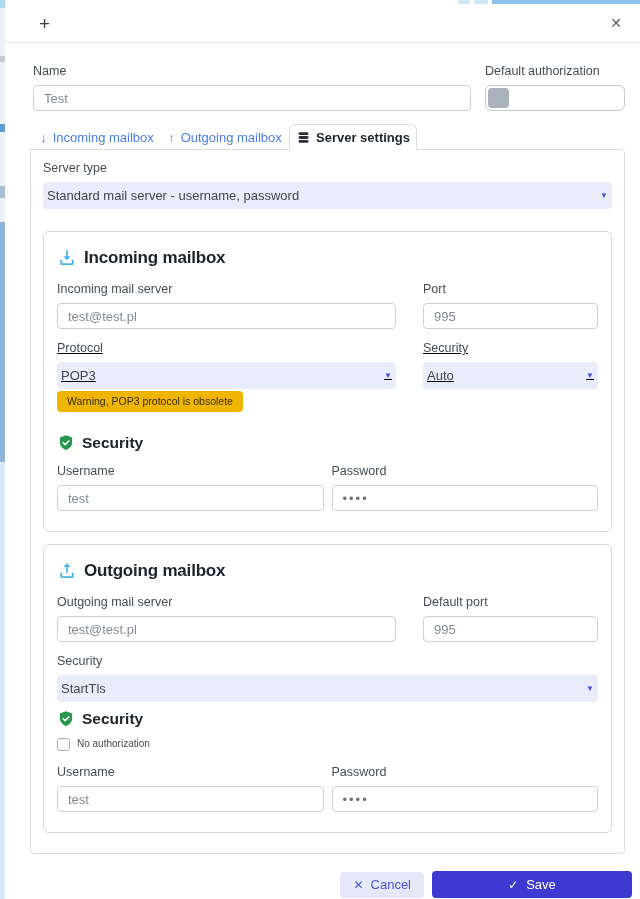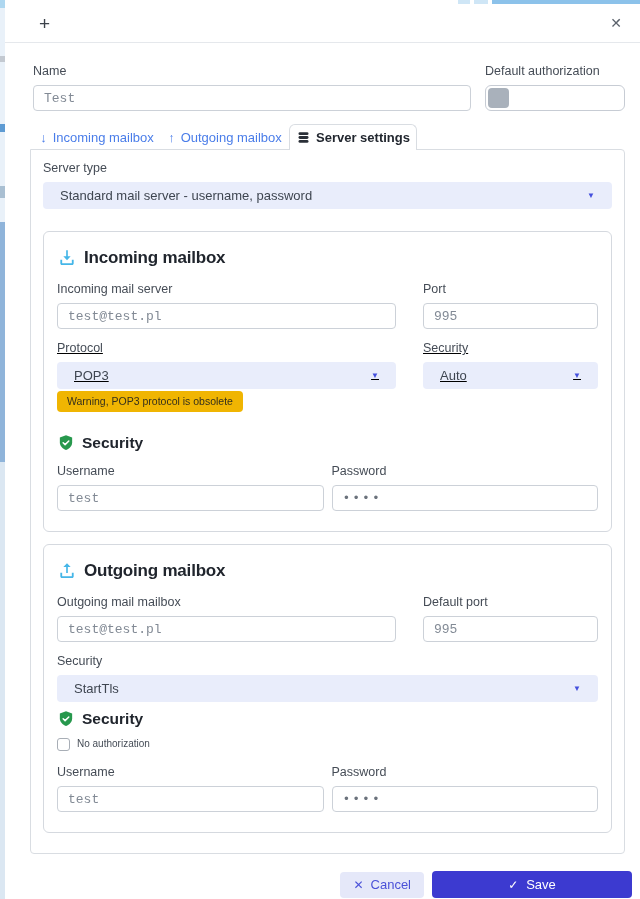--- a/index.html
+++ b/index.html
@@ -33,21 +33,21 @@
   }
   .plus-icon { font-size:19px; color:#3c424a; line-height:1; }
   .dialog-title { font-size:14px; font-weight:500; color:#23282f; letter-spacing:.1px; }
   .close-icon { margin-left:auto; color:#5a616b; font-size:14px; cursor:pointer; }
 
   .modal-body { flex:1; padding:21px 15px 0 28px; }
 
   .field-label { display:block; font-size:12.5px; color:#454c56; margin-bottom:7px; }
   .text-input {
     display:block; width:100%; height:26px; border:1px solid #ccd1d8; border-radius:4px;
-    padding:0 10px; font-size:13px; color:#828a95; font-family:Liberation Mono, monospace; background:#fff; outline:none;
+    padding:0 10px; font-size:13px; color:#828a95; font-family:Liberation Sans, sans-serif; background:#fff; outline:none;
   }
   .pwd { letter-spacing:2px; color:#6b727c; }
 
   .name-row { display:flex; gap:14px; margin-bottom:13px;align-items:flex-end; }
   .name-col { flex:1; }
   .default-col { width:140px; }
   .toggle-box { height:26px; border:1px solid #c7ccd4; border-radius:6px; display:flex; align-items:center; padding:2px; background:#fff; cursor:pointer; }
   .toggle-knob { width:21px; height:20px; background:#a9b1bb; border-radius:4px; }
 
   .tabs { display:flex; height:26px; position:relative; z-index:2; }
@@ -61,21 +61,21 @@
     color:#22272f; font-weight:700; gap:5px;
   }
 
   .panel {
     border:1px solid #d9dde2; border-radius:0 4px 4px 4px;
     padding:11px 12px 20px; margin-left:-3px; margin-top:-1px;
     position:relative; z-index:1; background:#fff;
   }
   .select {
     height:27px; background:#e9edfb; border-radius:4px; display:flex; align-items:center;
-    justify-content:space-between; padding:0 17px; font-size:13px; color:#3e4550; cursor:pointer;
+    justify-content:space-between; padding:0 4px; font-size:13px; color:#3e4550; cursor:pointer;
   }
   .select .arrow { font-size:8px; color:#4450dd; }
 
   .card { border:1px solid #d5d9df; border-radius:6px; padding:16px 13px 20px; margin-top:22px; background:#fff; }
   .card.outgoing { margin-top:12px; }
   .card-header { display:flex; align-items:center; gap:7px; margin-bottom:14px; }
   .card-title { font-size:17px; font-weight:700; color:#20252d; letter-spacing:-.2px; }
 
   .row2 { display:flex; gap:27px; margin-bottom:12px; }
   .col-main { flex:1; min-width:0; }
@@ -240,21 +240,21 @@
             <svg viewBox="0 0 24 24" width="20" height="20" fill="#45b6e8">
               <path d="M12 2.6 16.4 7.2H13v7.2h-2V7.2H7.6z"></path>
               <path d="M4 14h2.2v4.2h11.6V14H20v4.6c0 1-.8 1.8-1.8 1.8H5.8c-1 0-1.8-.8-1.8-1.8z"></path>
             </svg>
           </span>
           <span class="card-title">Outgoing mailbox</span>
         </div>
 
         <div class="row2">
           <div class="col-main">
-            <label class="field-label">Outgoing mail mailbox</label>
+            <label class="field-label">Outgoing mail server</label>
             <input class="text-input" value="test@test.pl" style="">
           </div>
           <div class="col-side">
             <label class="field-label">Default port</label>
             <input class="text-input" value="995" style="">
           </div>
         </div>
 
         <div>
           <label class="field-label">Security</label>

